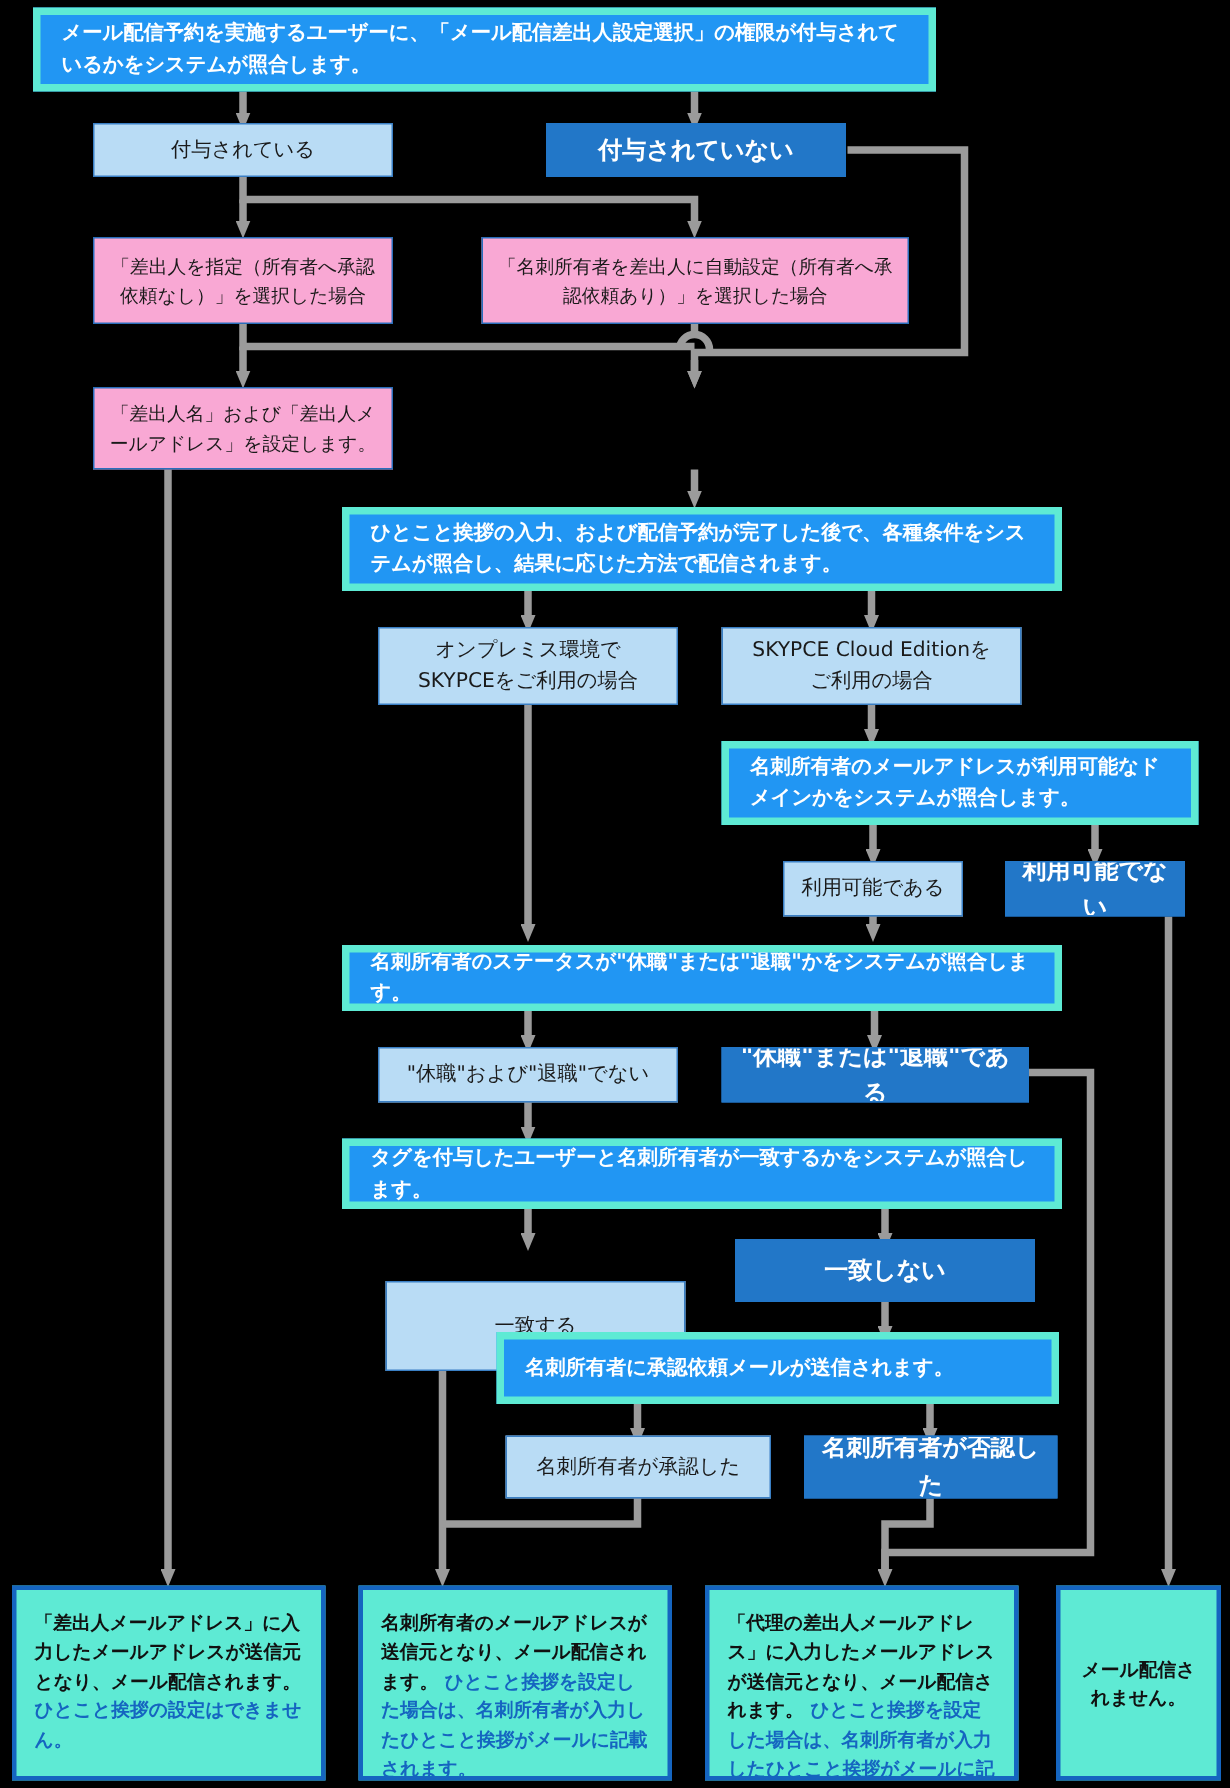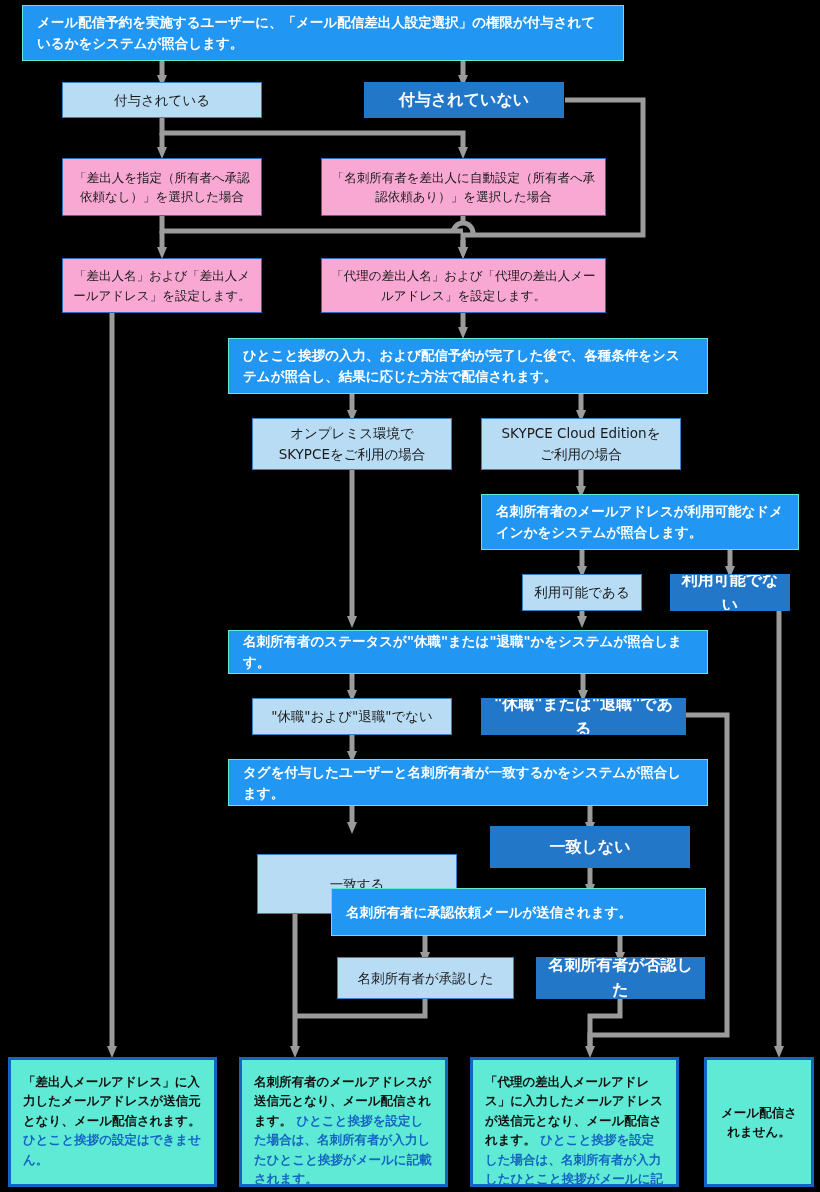--- a/index.html
+++ b/index.html
@@ -31,21 +31,21 @@
     text-align: center;
     line-height: 1.55;
     letter-spacing: 0px;
     overflow: hidden;
   }
   .node .txt { display: block; width: 100%; padding: 0 8px; box-sizing: border-box; }
 
   
   .n-proc {
     background: #2196f3;
-    border: 1px solid #5eead4;
+    border: 5px solid #5eead4;
     color: #ffffff;
     font-size: 13.5px;
     font-weight: 700;
     text-align: left;
   }
   .n-proc .txt { padding: 0 14px; }
 
   
   .n-dark {
     background: #2277c8;
@@ -175,23 +175,20 @@
   </div>
 
   <div class="node n-white" style="left:321px; top:158px; width:285px; height:58px;">
     <span class="txt">「名刺所有者を差出人に自動設定（所有者へ承認依頼あり）」を選択した場合</span>
   </div>
 
   <div class="node n-white" style="left:62px; top:258px; width:200px; height:55px;">
     <span class="txt">「差出人名」および「差出人メールアドレス」を設定します。</span>
   </div>
 
-  <div class="node n-white" style="left:321px; top:258px; width:285px; height:55px;">
-    <span class="txt">「代理の差出人名」および「代理の差出人メールアドレス」を設定します。</span>
-  </div>
 
   <div class="node n-proc" style="left:228px; top:338px; width:480px; height:56px;">
     <span class="txt">ひとこと挨拶の入力、および配信予約が完了した後で、各種条件をシステムが照合し、結果に応じた方法で配信されます。</span>
   </div>
 
   <div class="node n-light" style="left:252px; top:418px; width:200px; height:52px;">
     <span class="txt">
       <span>オンプレミス環境で</span><br>
       <span>SKYPCEをご利用の場合</span>
     </span>

